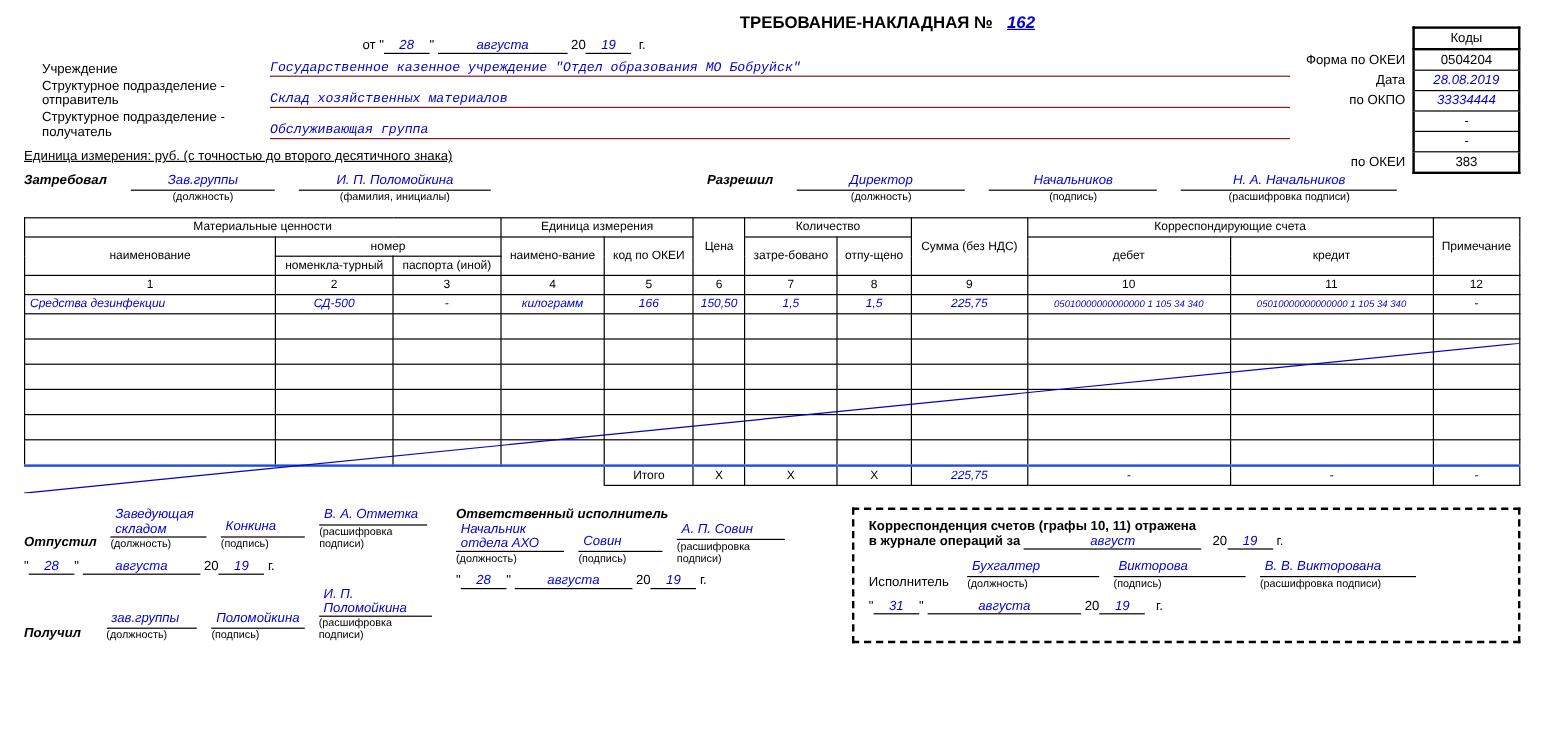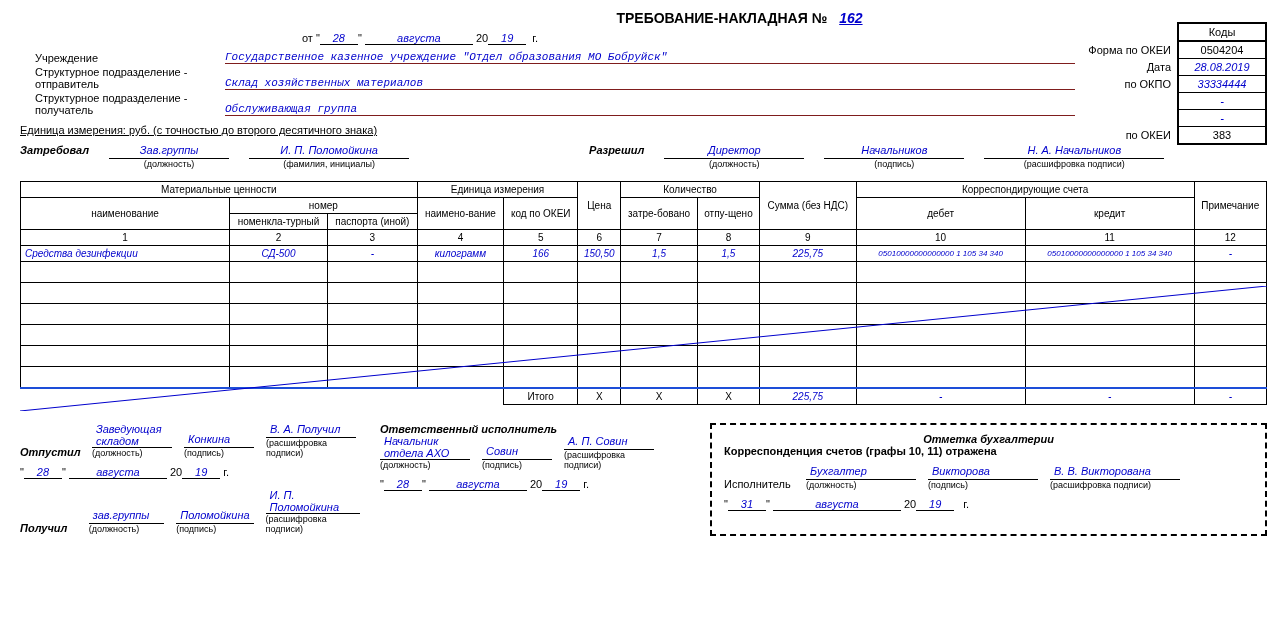--- a/index.html
+++ b/index.html
@@ -324,21 +324,21 @@
       <div class="italic bold" style="width:60px">Отпустил</div>
       <div class="field" style="width:80px">
         <div class="line blue">Заведующая складом</div>
         <div class="sublabel">(должность)</div>
       </div>
       <div class="field" style="width:70px">
         <div class="line blue">Конкина</div>
         <div class="sublabel">(подпись)</div>
       </div>
       <div class="field" style="width:90px">
-        <div class="line blue">В. А. Получил</div>
+        <div class="line blue">В. А. Отметка</div>
         <div class="sublabel">(расшифровка подписи)</div>
       </div>
     </div>
     <div class="date-row">
       "<span class="u blue">28</span>"
       <span class="u blue" style="min-width:90px">августа</span>
       <span>20</span><span class="u blue">19</span>
       <span>г.</span>
     </div>
     <div class="bottom-row" style="margin-top:10px">
@@ -376,22 +376,27 @@
     </div>
     <div class="date-row">
       "<span class="u blue">28</span>"
       <span class="u blue" style="min-width:90px">августа</span>
       <span>20</span><span class="u blue">19</span>
       <span>г.</span>
     </div>
   </div>
 
   <div class="dashed-box">
-    <div class="hdr">Отметка бухгалтерии</div>
     <div class="bold">Корреспонденция счетов (графы 10, 11) отражена</div>
+    <div>
+      <span class="bold">в журнале операций за</span>
+      <span class="u blue" style="min-width:140px">август</span>
+      &nbsp;&nbsp;<span>20</span><span class="u blue">19</span>
+      <span>г.</span>
+    </div>
     <div class="bottom-row" style="margin-top:8px">
       <div style="width:70px">Исполнитель</div>
       <div class="field" style="width:110px">
         <div class="line blue">Бухгалтер</div>
         <div class="sublabel">(должность)</div>
       </div>
       <div class="field" style="width:110px">
         <div class="line blue">Викторова</div>
         <div class="sublabel">(подпись)</div>
       </div>

